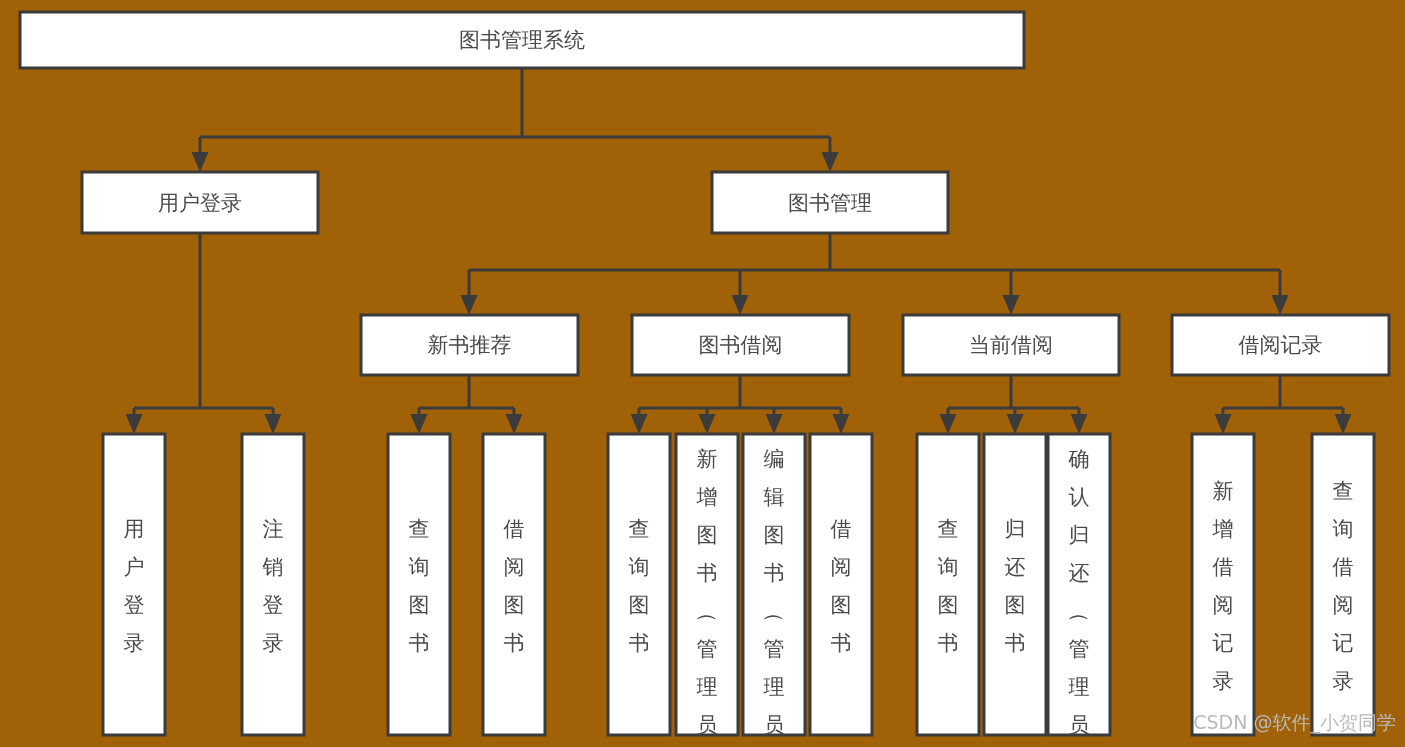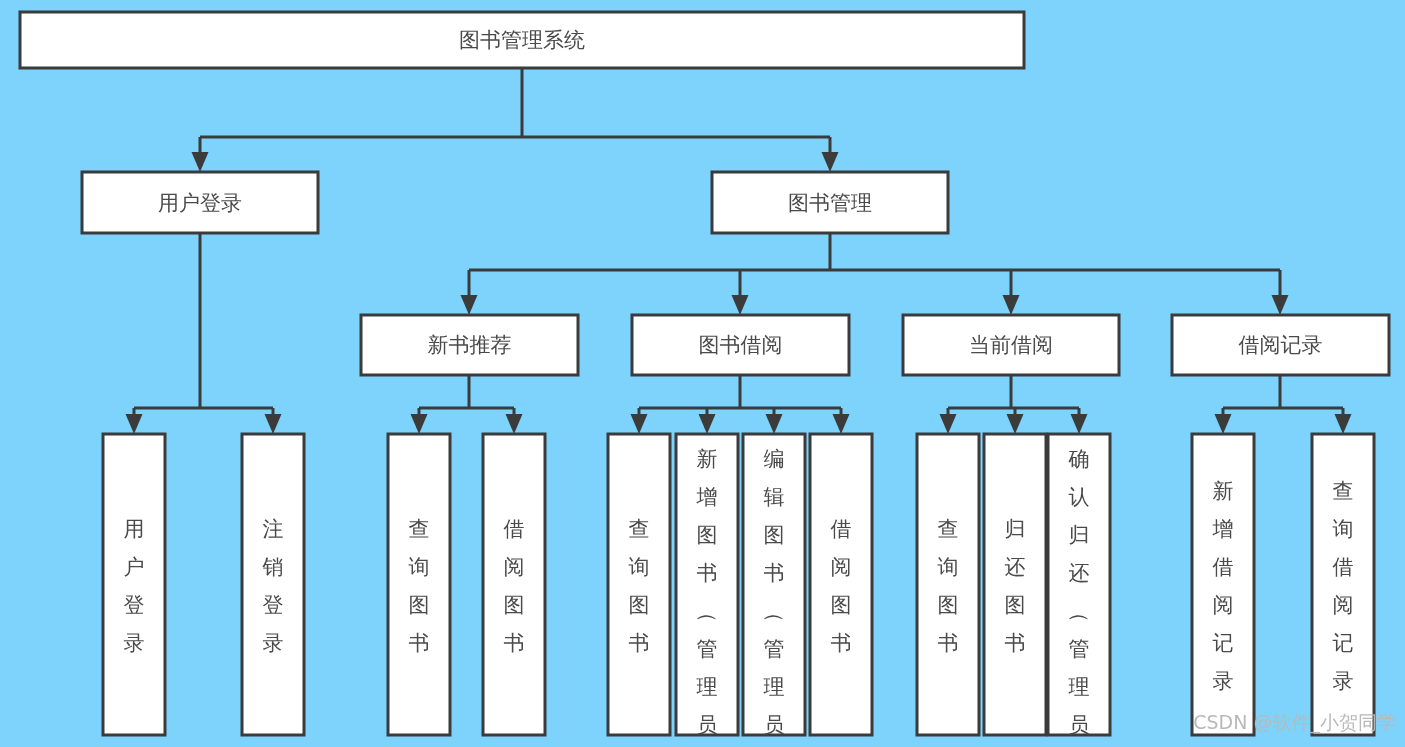--- a/index.html
+++ b/index.html
@@ -8,21 +8,21 @@
     padding: 0;
     background: #ffffff;
   }
   body {
     font-family: "Liberation Sans", "DejaVu Sans", sans-serif;
   }
   #diagram-root {
     position: relative;
     width: 1405px;
     height: 747px;
-    background: #7dd3fc;
+    background: #a16207;
     overflow: hidden;
   }
   svg.diagram-canvas {
     position: absolute;
     left: 0;
     top: 0;
     width: 1405px;
     height: 747px;
     display: block;
   }

